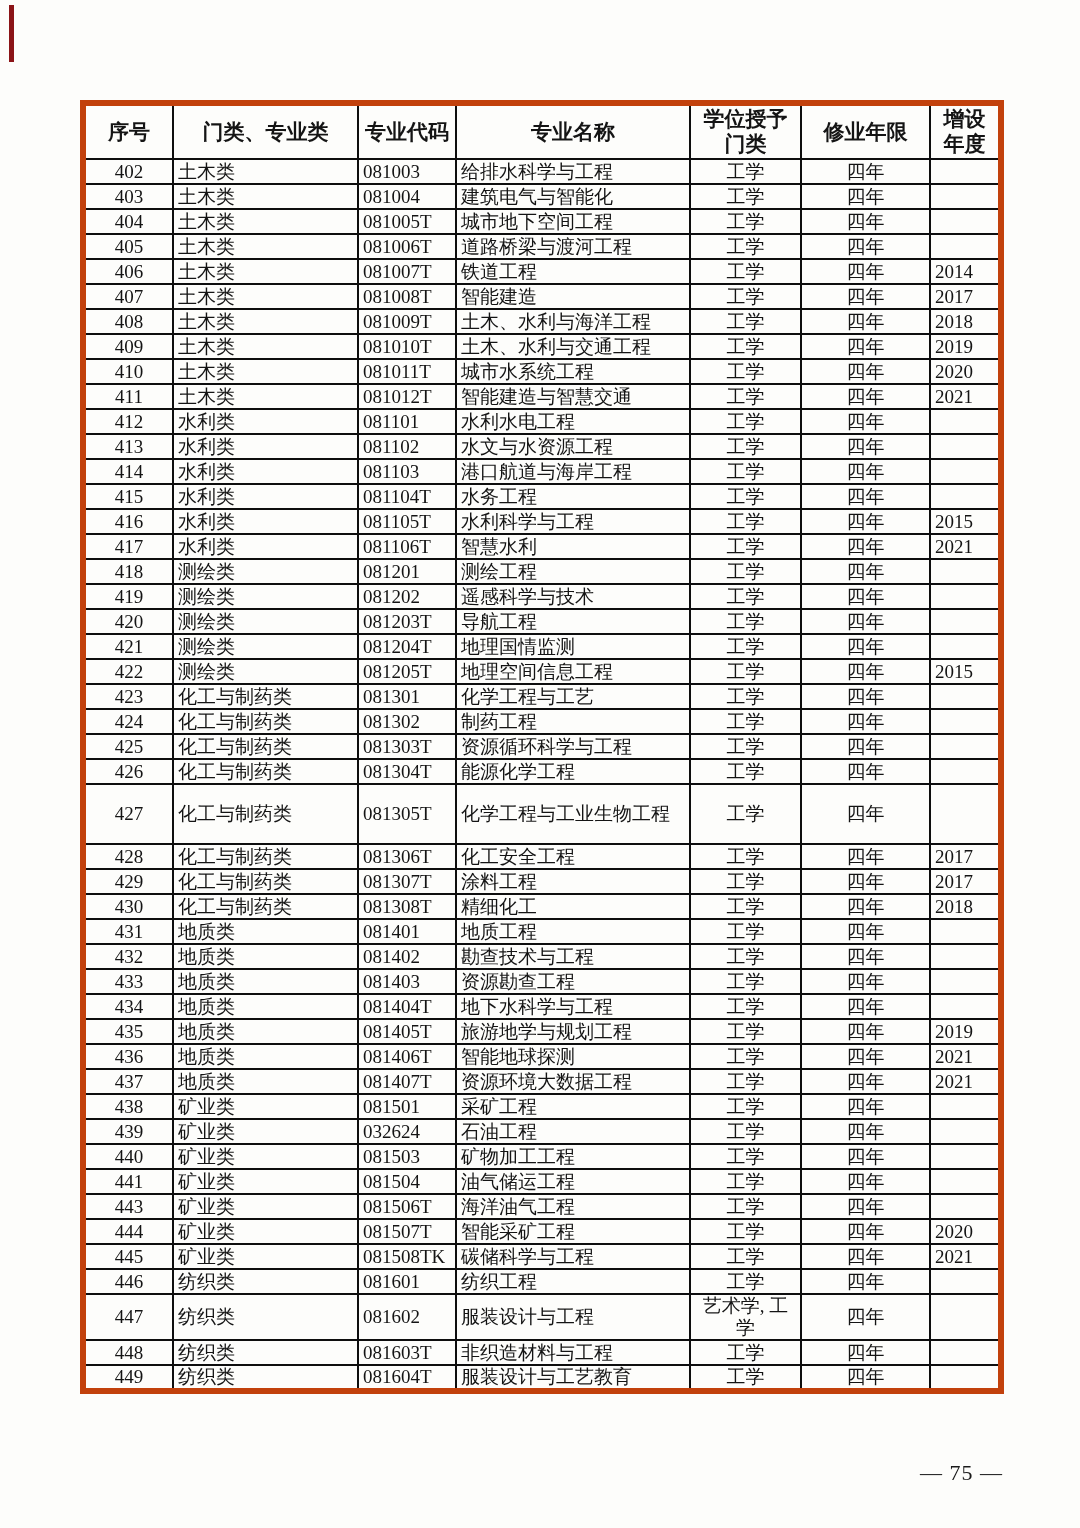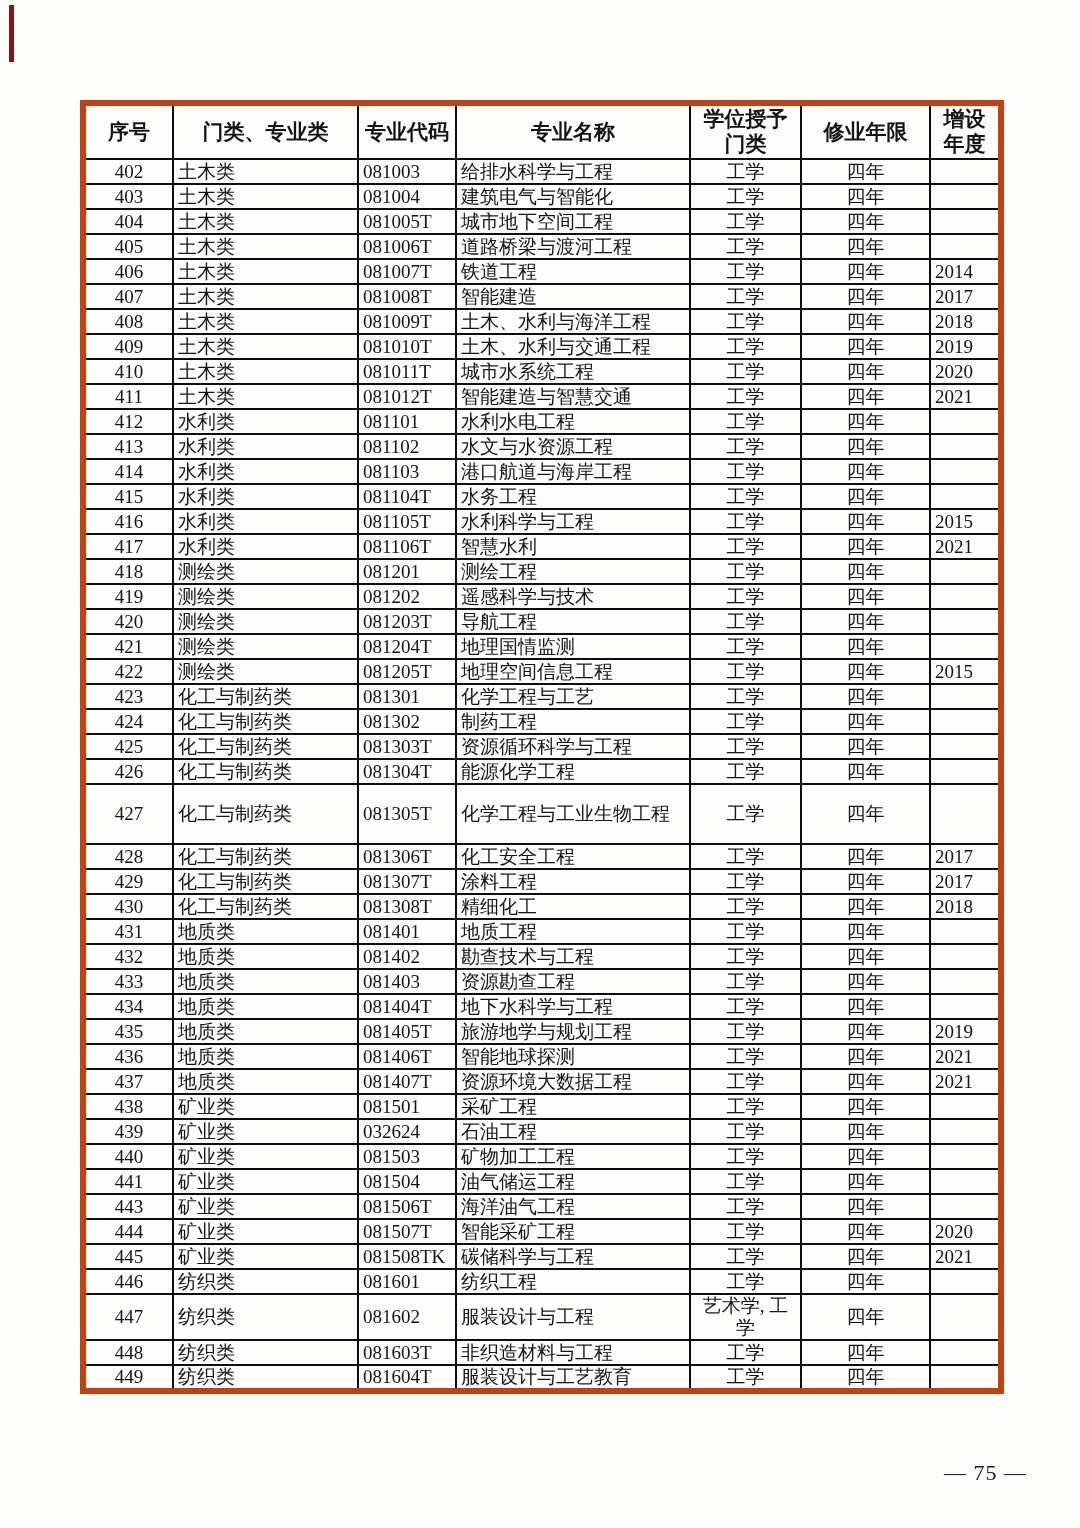--- a/index.html
+++ b/index.html
@@ -63,21 +63,20 @@
   td.col-added    { text-align: left; }
   .footer-pagenum {
     position: absolute;
     top: 1460px;
     left: 0;
     width: 1003px;
     text-align: right;
     font-size: 22px;
     color: #1a1a1a;
     letter-spacing: 1px;
-    margin-left: 24px;
   }
 </style>
 </head>
 <body>
 
 <div class="page">
 
   <div class="red-marker"></div>
 
   <table class="majors">

